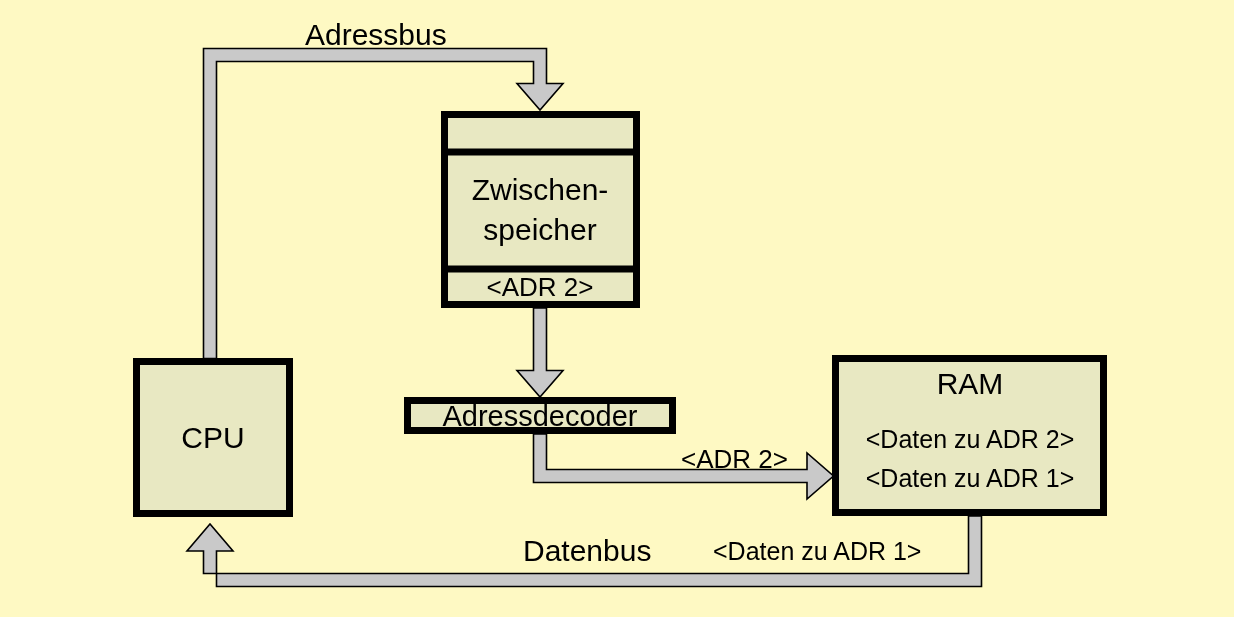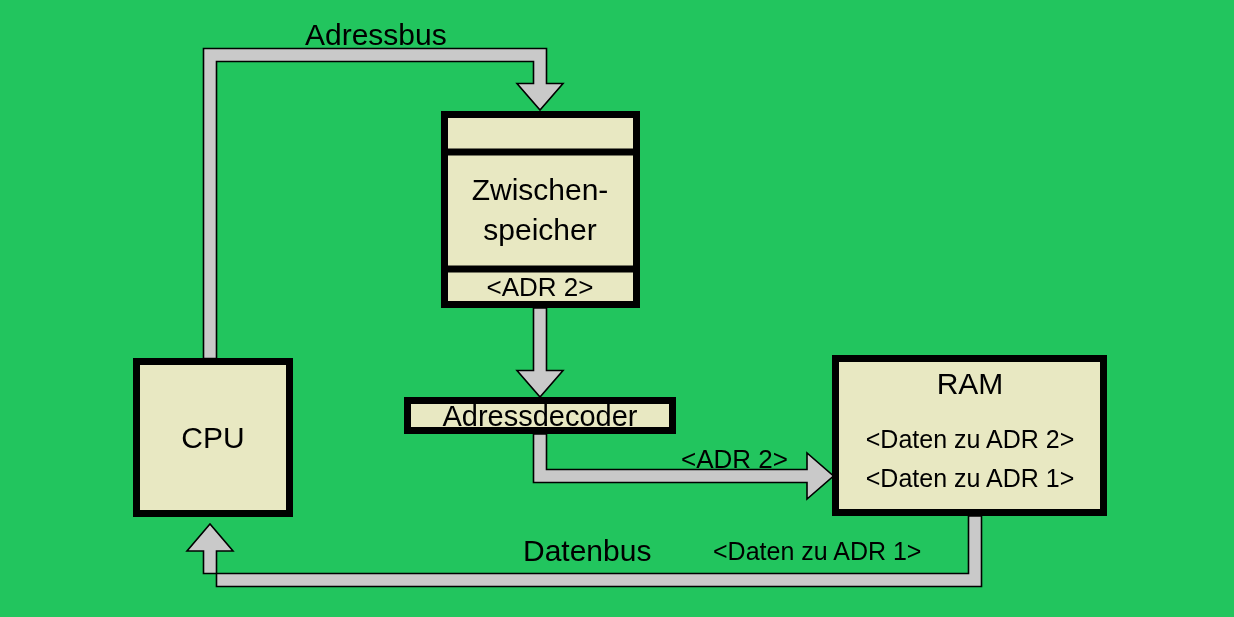--- a/index.html
+++ b/index.html
@@ -10,21 +10,21 @@
   body {
     width: 1234px;
     height: 617px;
     overflow: hidden;
     font-family: "Liberation Sans", sans-serif;
   }
   #diagram-root {
     position: relative;
     width: 1234px;
     height: 617px;
-    background: #22c55e;
+    background: #fef9c3;
   }
   svg.canvas {
     display: block;
     width: 1234px;
     height: 617px;
   }
   text {
     font-family: "Liberation Sans", sans-serif;
     fill: #000000;
     dominant-baseline: alphabetic;

